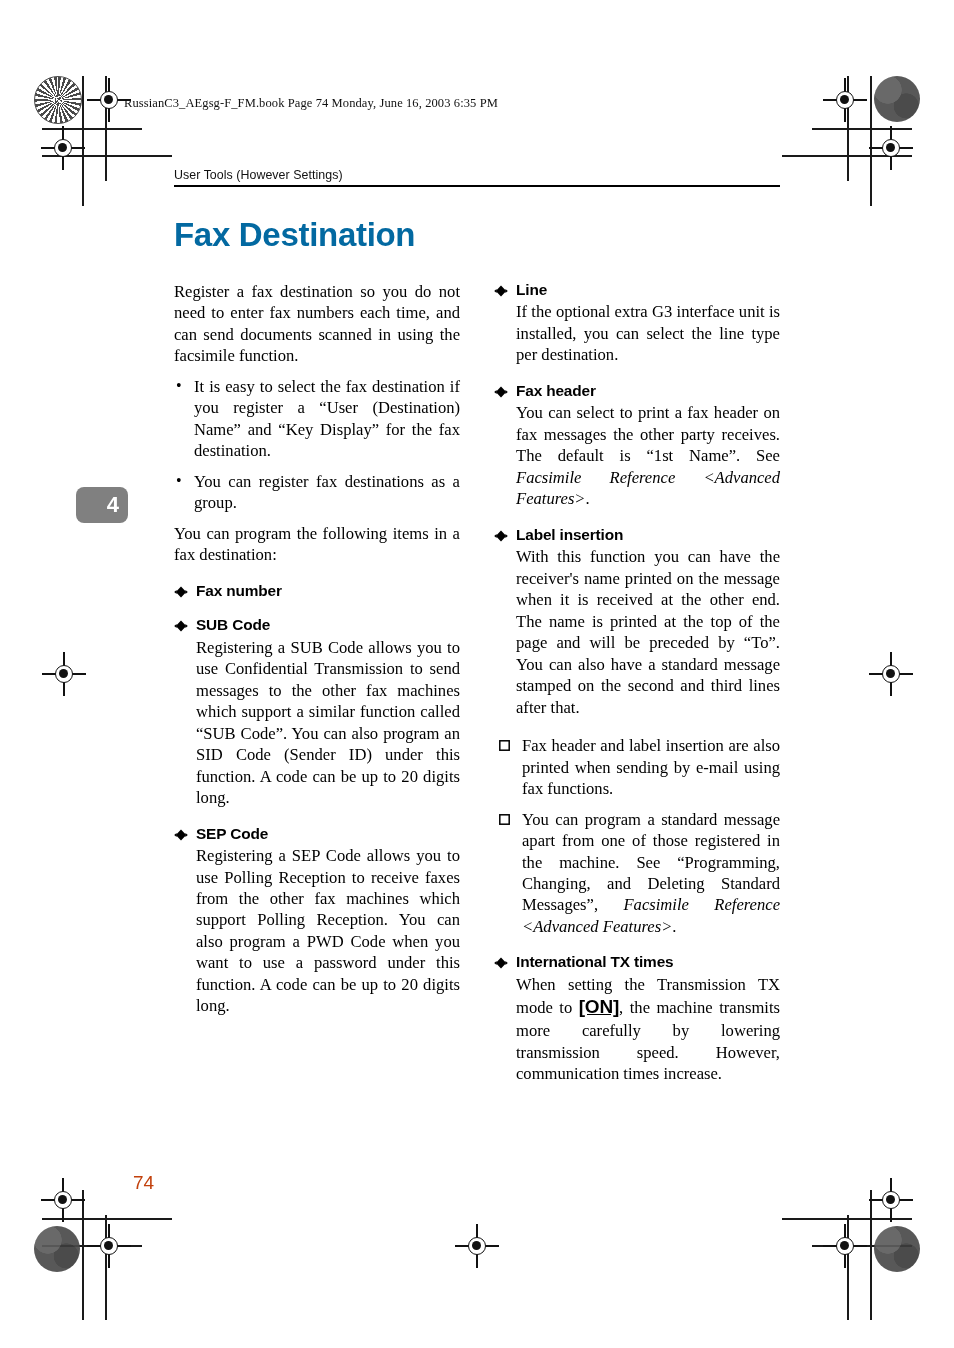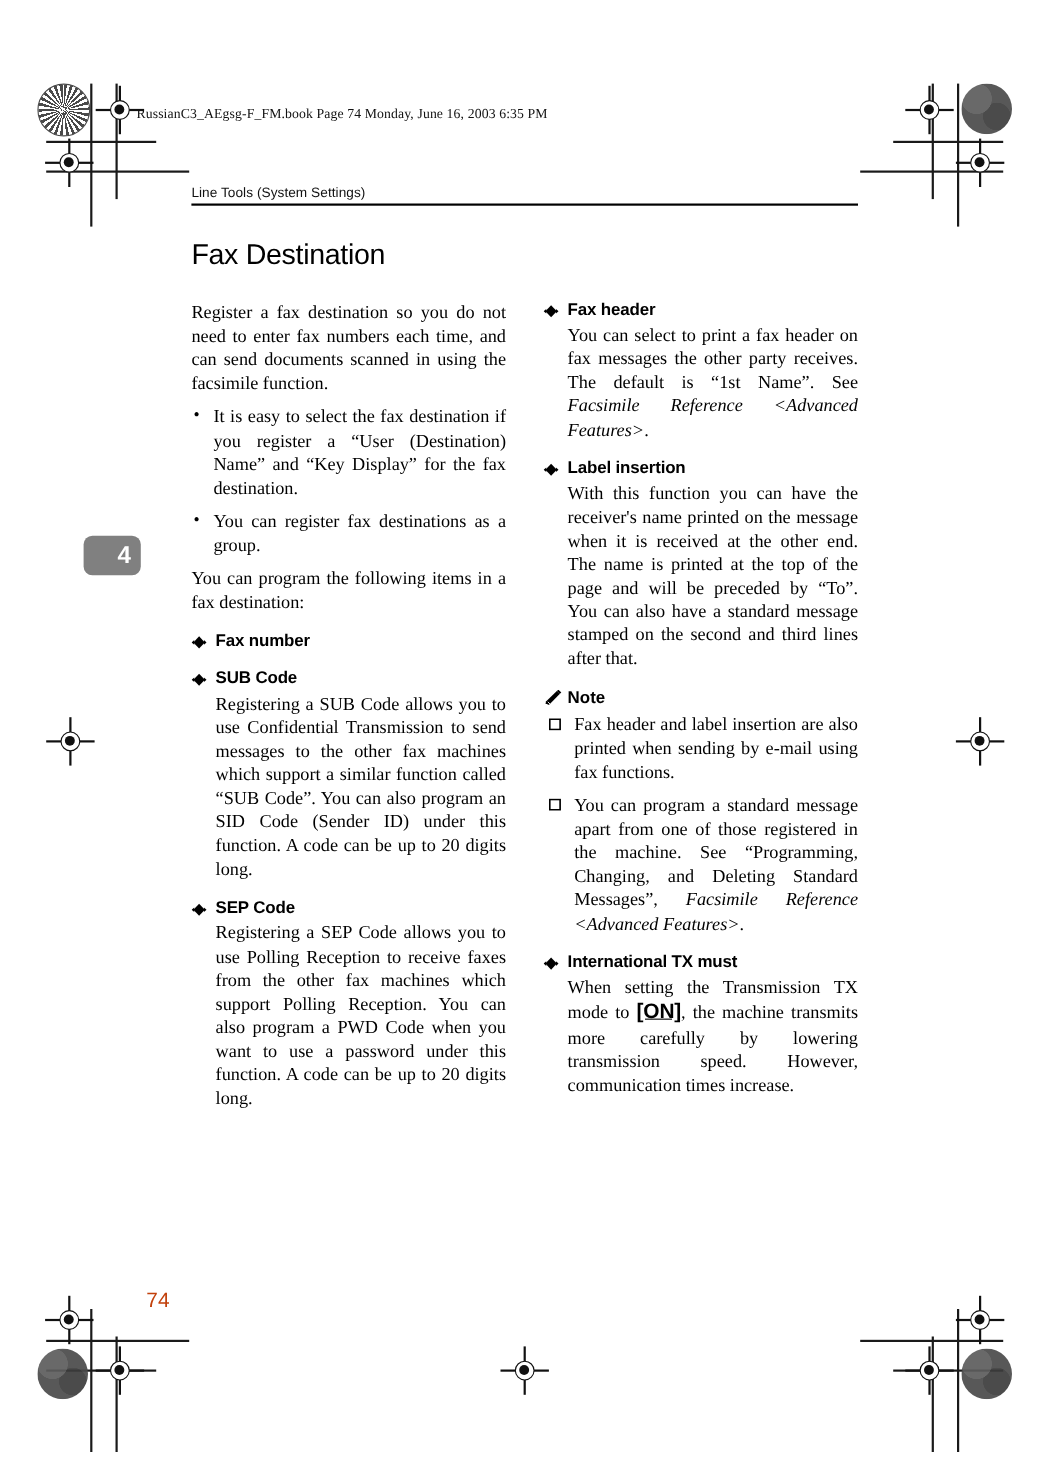--- a/index.html
+++ b/index.html
@@ -90,24 +90,24 @@
     color:#111;
     padding-bottom: 3px;
     letter-spacing: .05px;
   }
   #header-rule {
     width: 606px; height: 1.6px; background:#000; margin-bottom: 30px;
   }
 
   #page-title {
     font-family: "Liberation Sans", sans-serif;
-    font-weight: 400;
-    font-size: 26px;
+    font-weight: 700;
+    font-size: 33px;
     letter-spacing: -0.3px;
-    color:#000000;
+    color:#0369a1;
     margin-bottom: 28px;
     line-height: 1.1;
   }
 
   
   #columns {
     display: flex;
     gap: 34px;
   }
   .col { width: 286px; }
@@ -338,21 +338,21 @@
   </div>
 
   <div id="file-slug">RussianC3_AEgsg-F_FM.book  Page 74  Monday, June 16, 2003  6:35 PM</div>
 
   <div id="chapter-tab">
     <span>4</span>
   </div>
 
   <div id="content">
 
-    <div id="running-header">Line Tools (System Settings)</div>
+    <div id="running-header">User Tools (However Settings)</div>
     <div id="header-rule"></div>
 
     <h1 id="page-title">Fax Destination</h1>
 
     <div id="columns">
 
       <div class="col">
 
         <p class="body">Register a fax destination so you do not need to enter fax numbers each time, and can send documents scanned in using the facsimile function.</p>
 
@@ -401,20 +401,31 @@
             </svg>
             <span>SEP Code</span>
           </div>
           <p class="dbody">Registering a SEP Code allows you to use Polling Reception to receive faxes from the other fax machines which support Polling Reception. You can also program a PWD Code when you want to use a password under this function. A code can be up to 20 digits long.</p>
         </div>
 
       </div>
 
       <div class="col">
 
+        <div class="dsection">
+          <div class="dhead">
+            <svg class="diamond-icon" viewBox="0 0 14 12">
+              <polygon points="7,0.5 12.2,6 7,11.5 1.8,6" fill="#000"></polygon>
+              <polygon points="0.2,6 2.6,3.9 2.6,8.1" fill="#000"></polygon>
+              <polygon points="13.8,6 11.4,3.9 11.4,8.1" fill="#000"></polygon>
+            </svg>
+            <span>Line</span>
+          </div>
+          <p class="dbody">If the optional extra G3 interface unit is installed, you can select the line type per destination.</p>
+        </div>
 
         <div class="dsection">
           <div class="dhead">
             <svg class="diamond-icon" viewBox="0 0 14 12">
               <polygon points="7,0.5 12.2,6 7,11.5 1.8,6" fill="#000"></polygon>
               <polygon points="0.2,6 2.6,3.9 2.6,8.1" fill="#000"></polygon>
               <polygon points="13.8,6 11.4,3.9 11.4,8.1" fill="#000"></polygon>
             </svg>
             <span>Fax header</span>
           </div>
@@ -427,29 +438,20 @@
               <polygon points="7,0.5 12.2,6 7,11.5 1.8,6" fill="#000"></polygon>
               <polygon points="0.2,6 2.6,3.9 2.6,8.1" fill="#000"></polygon>
               <polygon points="13.8,6 11.4,3.9 11.4,8.1" fill="#000"></polygon>
             </svg>
             <span>Label insertion</span>
           </div>
           <p class="dbody">With this function you can have the receiver's name printed on the message when it is received at the other end. The name is printed at the top of the page and will be preceded by “To”. You can also have a standard message stamped on the second and third lines after that.</p>
         </div>
 
         <div class="note-block">
-          <div class="note-head">
-            <svg class="pencil-icon" viewBox="0 0 17 15">
-              <polygon points="2.0,12.6 5.2,13.6 14.8,4.0 12.2,1.2 2.6,10.6" fill="#000"></polygon>
-              <polygon points="2.6,10.6 5.2,13.6 2.0,12.6" fill="#000"></polygon>
-              <polygon points="12.2,1.2 14.8,4.0 16.3,2.6 13.7,0.1" fill="#000"></polygon>
-              <polyline points="4.0,11.0 6.2,13.2" fill="none" stroke="#fff" stroke-width="0.8"></polyline>
-            </svg>
-            <span>Note</span>
-          </div>
 
           <div class="note-item">
             <svg class="sq-icon" viewBox="0 0 11 11">
               <rect x="0.8" y="0.8" width="9.4" height="9.4" fill="#fff" stroke="#000" stroke-width="1.5"></rect>
             </svg>
             <span>Fax header and label insertion are also printed when sending by e-mail using fax functions.</span>
           </div>
 
           <div class="note-item">
             <svg class="sq-icon" viewBox="0 0 11 11">
@@ -458,21 +460,21 @@
           </div>
         </div>
 
         <div class="dsection">
           <div class="dhead">
             <svg class="diamond-icon" viewBox="0 0 14 12">
               <polygon points="7,0.5 12.2,6 7,11.5 1.8,6" fill="#000"></polygon>
               <polygon points="0.2,6 2.6,3.9 2.6,8.1" fill="#000"></polygon>
               <polygon points="13.8,6 11.4,3.9 11.4,8.1" fill="#000"></polygon>
             </svg>
-            <span>International TX must</span>
+            <span>International TX times</span>
           </div>
           <p class="dbody"><span>When setting the Transmission TX mode to </span><span class="key">[ON]</span><span>, the machine transmits more carefully by lowering transmission speed. However, communication times increase.</span></p>
         </div>
 
       </div>
     </div>
   </div>
 
   <div id="folio">74</div>
 

